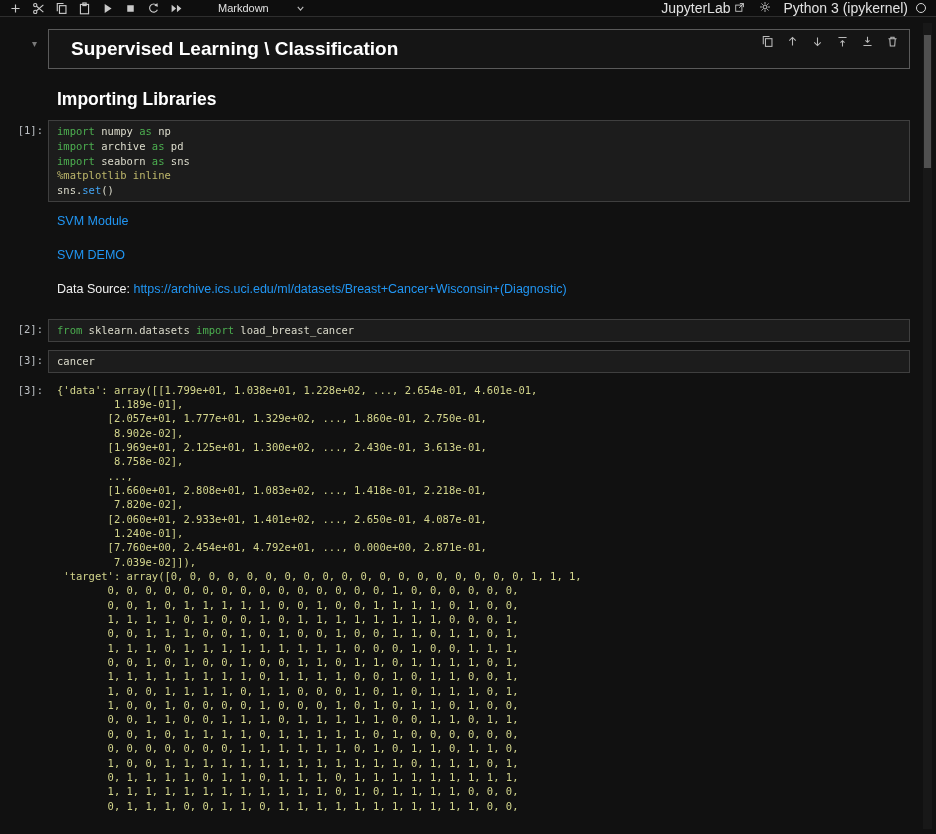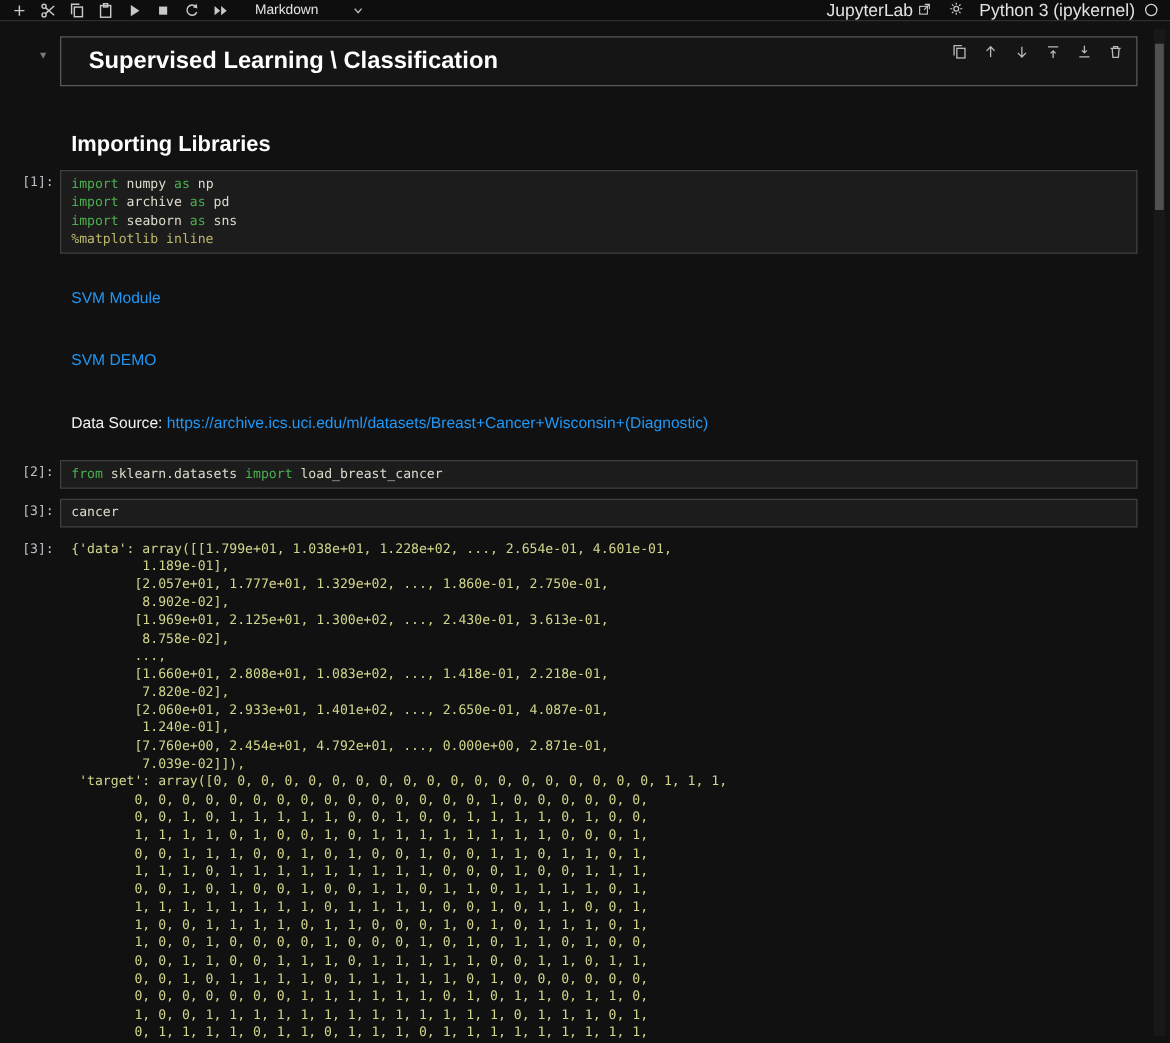--- a/index.html
+++ b/index.html
@@ -8,21 +8,21 @@
   .app { width:936px; height:834px; position:relative; }
 
   
   .toolbar { height:17px; background:#0e0e0e; border-bottom:1px solid #2e2e2e;
              display:flex; align-items:center; padding:0 8px; color:#d4d4d4; }
   .tb-group { display:flex; align-items:center; }
   .tb-btn { width:15px; height:15px; display:flex; align-items:center; justify-content:center;
             margin-right:8px; cursor:pointer; }
   .tb-btn svg { stroke:#c9c9c9; fill:none; stroke-width:1.4; }
   .tb-btn svg .fl { fill:#c9c9c9; stroke:none; }
-  .celltype { display:flex; align-items:center; margin-left:12px; font-size:11px; color:#e2e2e2; cursor:pointer; }
+  .celltype { display:flex; align-items:center; margin-left:26px; font-size:11px; color:#e2e2e2; cursor:pointer; }
   .celltype svg { margin-left:26px; stroke:#bdbdbd; fill:none; stroke-width:1.4; }
   .tb-right { margin-left:auto; display:flex; align-items:center; font-size:14px; color:#e2e2e2; }
   .tb-right .lab { cursor:pointer; }
   .ext-icon { margin:0 14px 0 4px; cursor:pointer; }
   .ext-icon svg, .gear svg { stroke:#c9c9c9; fill:none; stroke-width:1.3; }
   .gear { margin-right:12px; cursor:pointer; }
   .kernel-status { width:10px; height:10px; border:1.6px solid #d6d6d6; border-radius:50%;
                    margin-left:8px; margin-right:2px; }
 
   
@@ -33,21 +33,21 @@
   .cell-main { flex:1; margin-right:26px; position:relative; min-width:0; }
 
   .collapser { position:absolute; left:28px; top:9px; color:#7a7a7a; font-size:10px; }
 
   .title-box { border:1px solid #5a5a5a; background:#151515; padding:7px 10px; position:relative; }
   .title-box h1 { font-size:19px; line-height:24px; font-weight:bold; color:#ffffff;margin-left:12px; }
   .cell-toolbar { position:absolute; top:4px; right:10px; display:flex; align-items:center; }
   .ct-btn { width:14px; height:14px; margin-left:11px; cursor:pointer; display:flex; align-items:center; justify-content:center; }
   .ct-btn svg { stroke:#b9b9b9; fill:none; stroke-width:1.3; }
 
-  .mdcell { padding-left:9px;margin-top:16px; }
+  .mdcell { padding-left:9px; }
   .mdcell h2 { font-size:17.5px; line-height:20px; font-weight:bold; color:#ffffff; }
   .mdtext { font-size:12.5px; line-height:15px; color:#f0f0f0; }
   .mdlink { color:var(--link,#2196f3); cursor:pointer; text-decoration:none; }
 
   .codebox { background:#1c1c1c; border:1px solid #3f3f3f; padding:3px 8px; cursor:text; }
   .code-line { font-family:"DejaVu Sans Mono",monospace; font-size:10.5px; line-height:14.8px;
                color:#dcdccc; white-space:pre; }
   .tok-k { color:var(--kw,#4caf50); }
   .tok-m { color:var(--magic,#bdb76b); }
   .tok-f { color:var(--fn,#42a5f5); }
@@ -203,20 +203,21 @@
     </div>
 
     <div class="cell-row row-code1">
       <div class="prompt">[1]:</div>
       <div class="cell-main">
         <div class="codebox">
             <div class="code-line"><span class="tok-k">import</span><span> numpy </span><span class="tok-k">as</span><span> np</span></div>
             <div class="code-line"><span class="tok-k">import</span><span> archive </span><span class="tok-k">as</span><span> pd</span></div>
             <div class="code-line"><span class="tok-k">import</span><span> seaborn </span><span class="tok-k">as</span><span> sns</span></div>
             <div class="code-line"><span class="tok-m">%matplotlib inline</span></div>
+            <div class="code-line"><span>sns.</span><span class="tok-f">set</span><span>()</span></div>
           </div>
       </div>
     </div>
 
     <div class="cell-row row-link1">
       <div class="prompt"></div>
       <div class="cell-main">
         <div class="mdcell mdtext">
           <span class="mdlink">SVM Module</span>
         </div>

